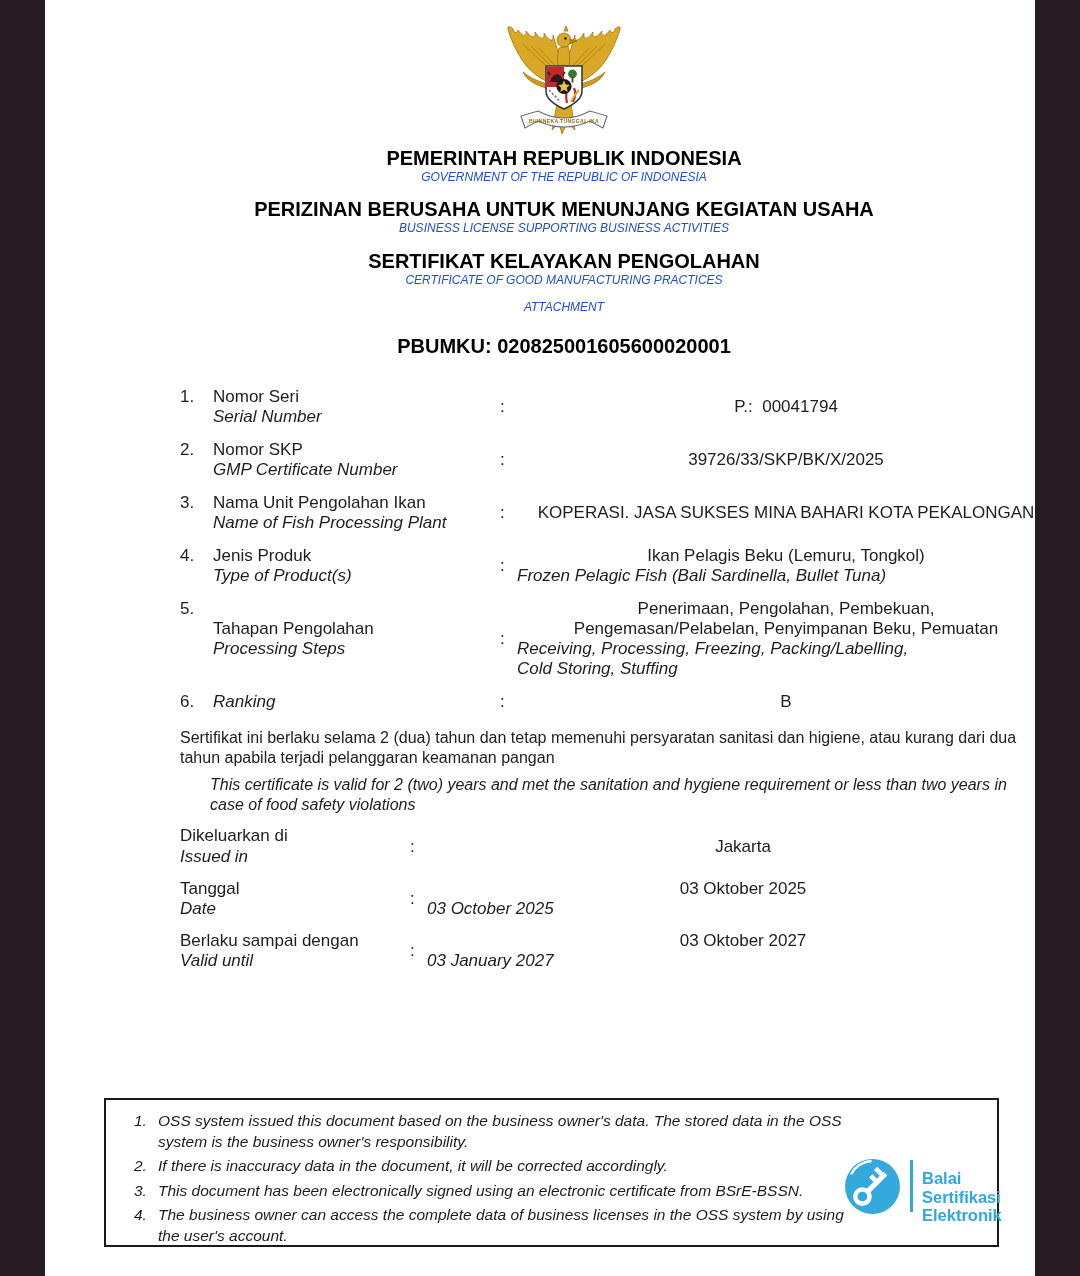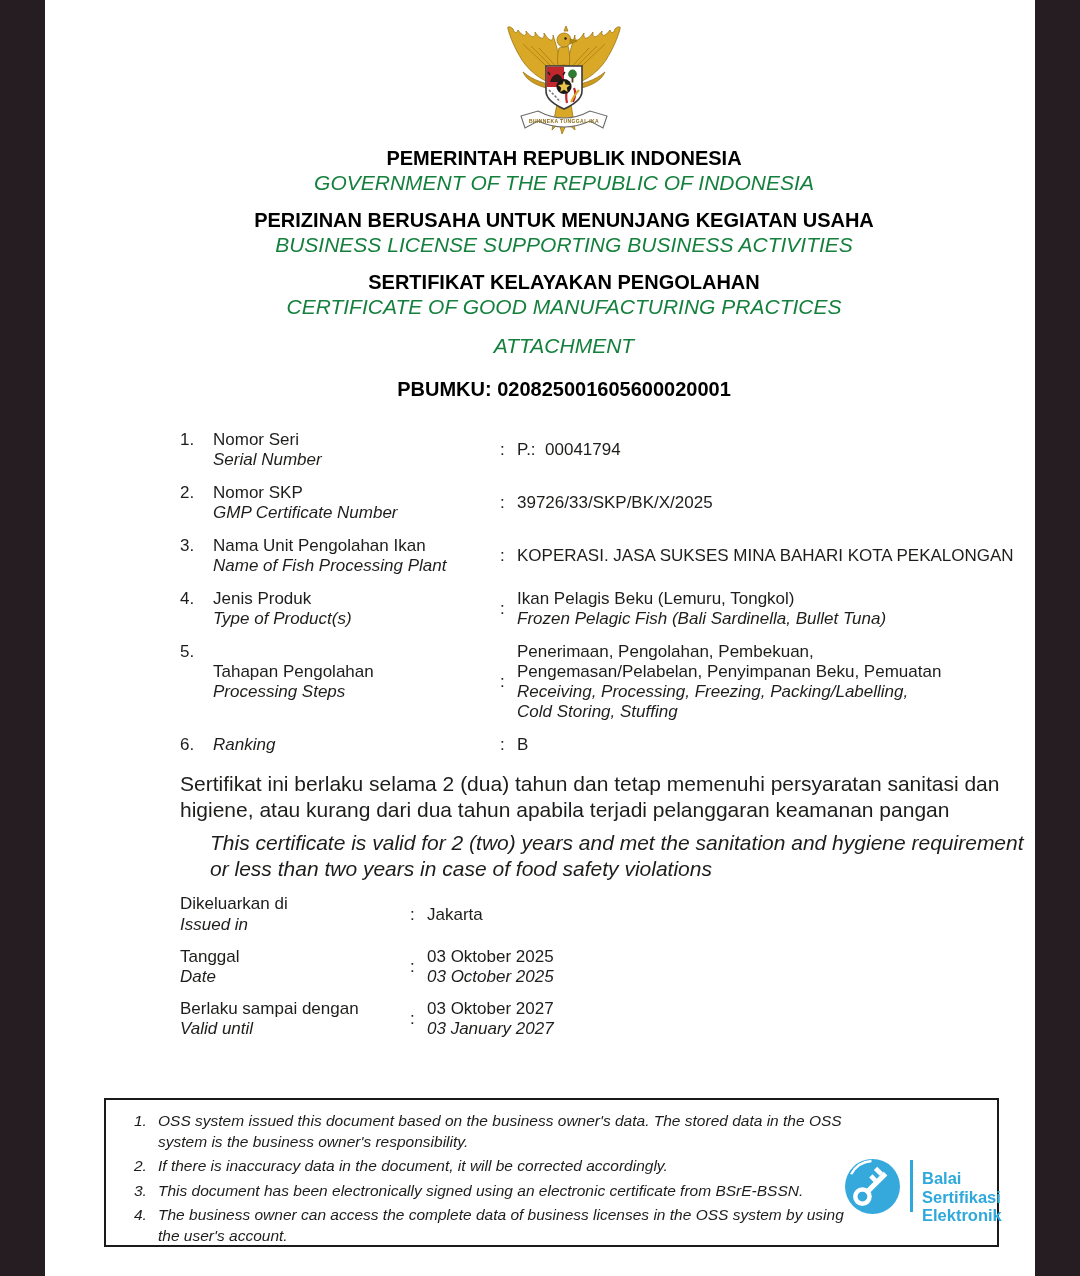--- a/index.html
+++ b/index.html
@@ -7,34 +7,34 @@
     width:1080px;height:1276px;position:relative;background:#ffffff;
     font-family:"Liberation Sans", sans-serif;color:#1d1d1b;overflow:hidden;
   }
   .border-side{position:absolute;top:0;bottom:0;width:45px;background:#261d23;z-index:5;}
   .border-left{left:0;}
   .border-right{right:0;}
   .doc{position:absolute;left:45px;top:0;width:990px;height:1276px;padding-left:24px;}
   .emblem{display:block;margin:24px auto 6px auto;}
   .hblock{text-align:center;margin:0 0 13px 0;}
   .hb{font-weight:bold;font-size:20px;line-height:1.2;color:#000;}
-  .hi{font-style:italic;font-size:21px;line-height:1.2;color:#15803d;}
+  .hi{font-style:italic;font-size:12px;line-height:1.2;color:#1d4ed8;}
   .pbumku{text-align:center;font-weight:bold;font-size:20px;color:#000;margin:20px 0 0 0;}
 
   .fields{margin:29px 0 0 111px;padding-right:4px;}
   .frow{display:grid;grid-template-columns:33px 287px 17px 1fr;align-items:center;
         margin-bottom:13px;font-size:17px;line-height:1.18;}
   .fnum{align-self:start;}
   .flabel{}
   .l-en{font-style:italic;}
   .fcolon{}
-  .v-line{white-space:pre;}
+  .v-line{white-space:pre;text-align:center;}
   .v-it{font-style:italic;white-space:pre;}
 
-  .validity{margin:16px 0 0 111px;max-width:845px;font-size:21px;line-height:1.24;}
+  .validity{margin:16px 0 0 111px;max-width:845px;font-size:16px;line-height:1.24;}
   .validity p{margin:0;}
   .validity .en{font-style:italic;margin-top:7px;margin-left:30px;}
 
   .issue{margin:12px 0 0 111px;}
   .irow{display:grid;grid-template-columns:230px 17px 1fr;align-items:center;
         margin-bottom:12px;font-size:17px;line-height:1.18;}
 
   .notes-box{
     position:absolute;left:104px;top:1098px;width:895px;height:149px;
     border:2px solid #1a1a1a;box-sizing:border-box;background:#fff;z-index:2;

